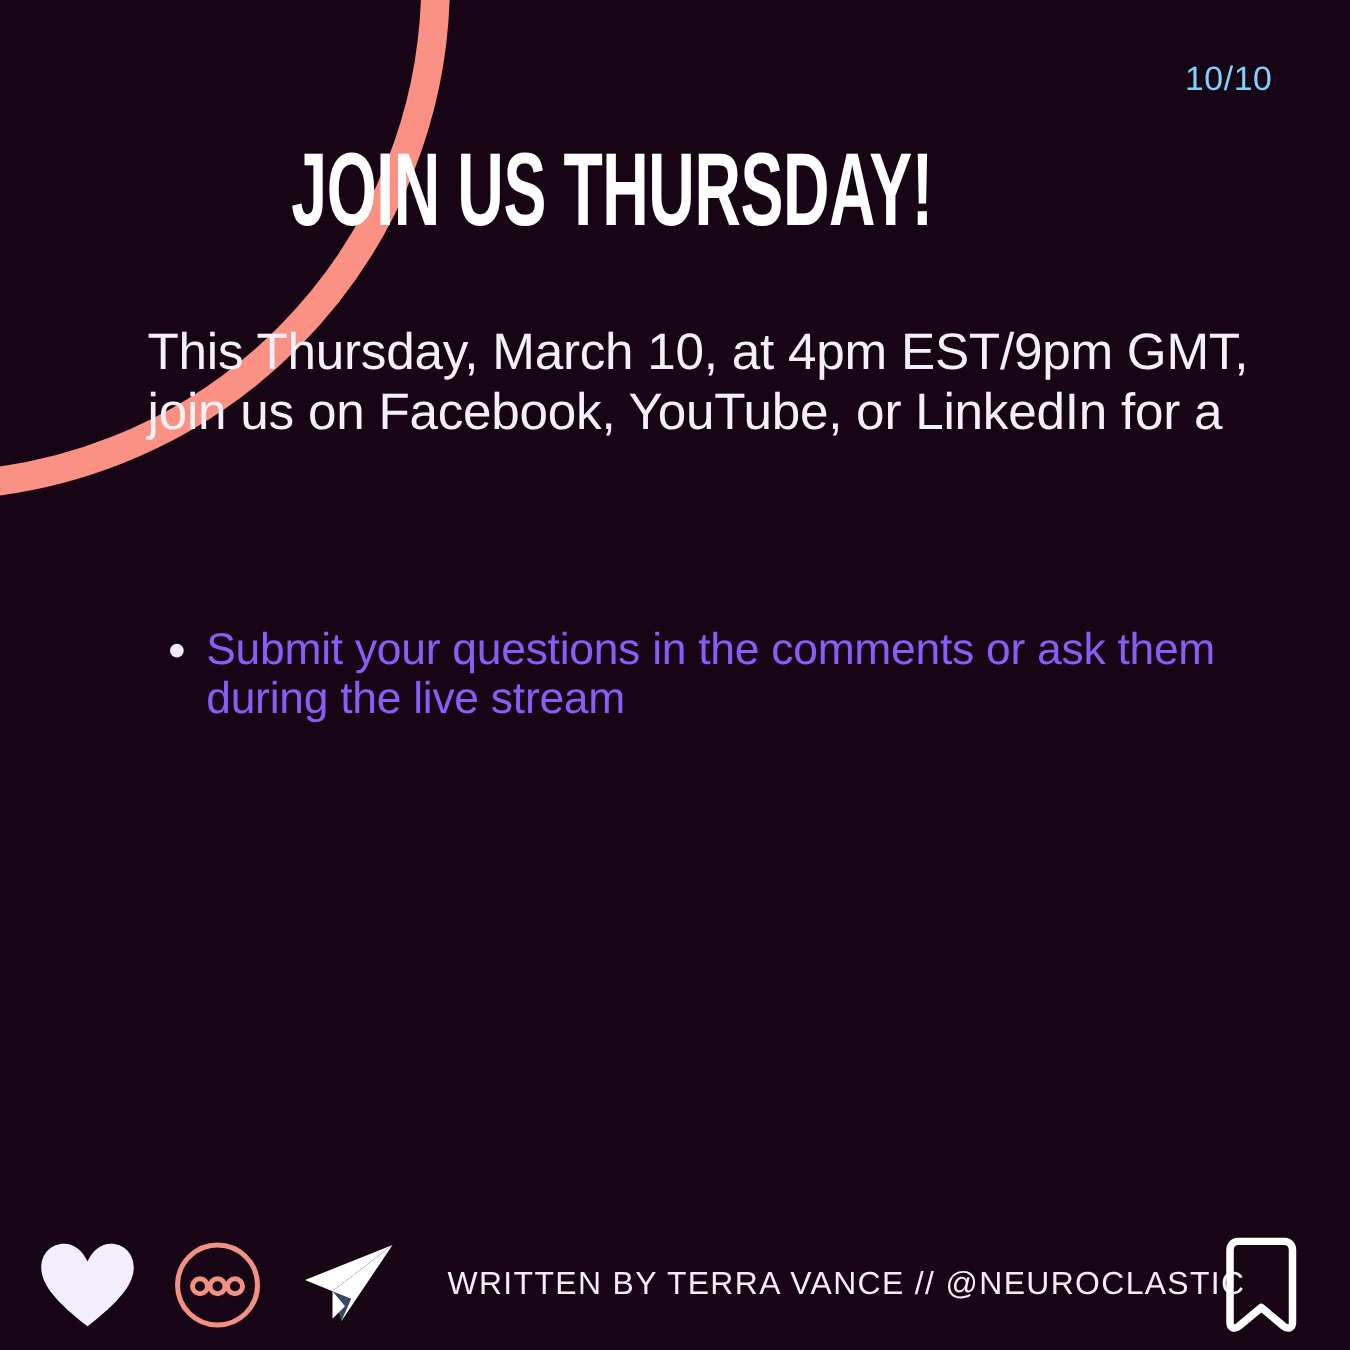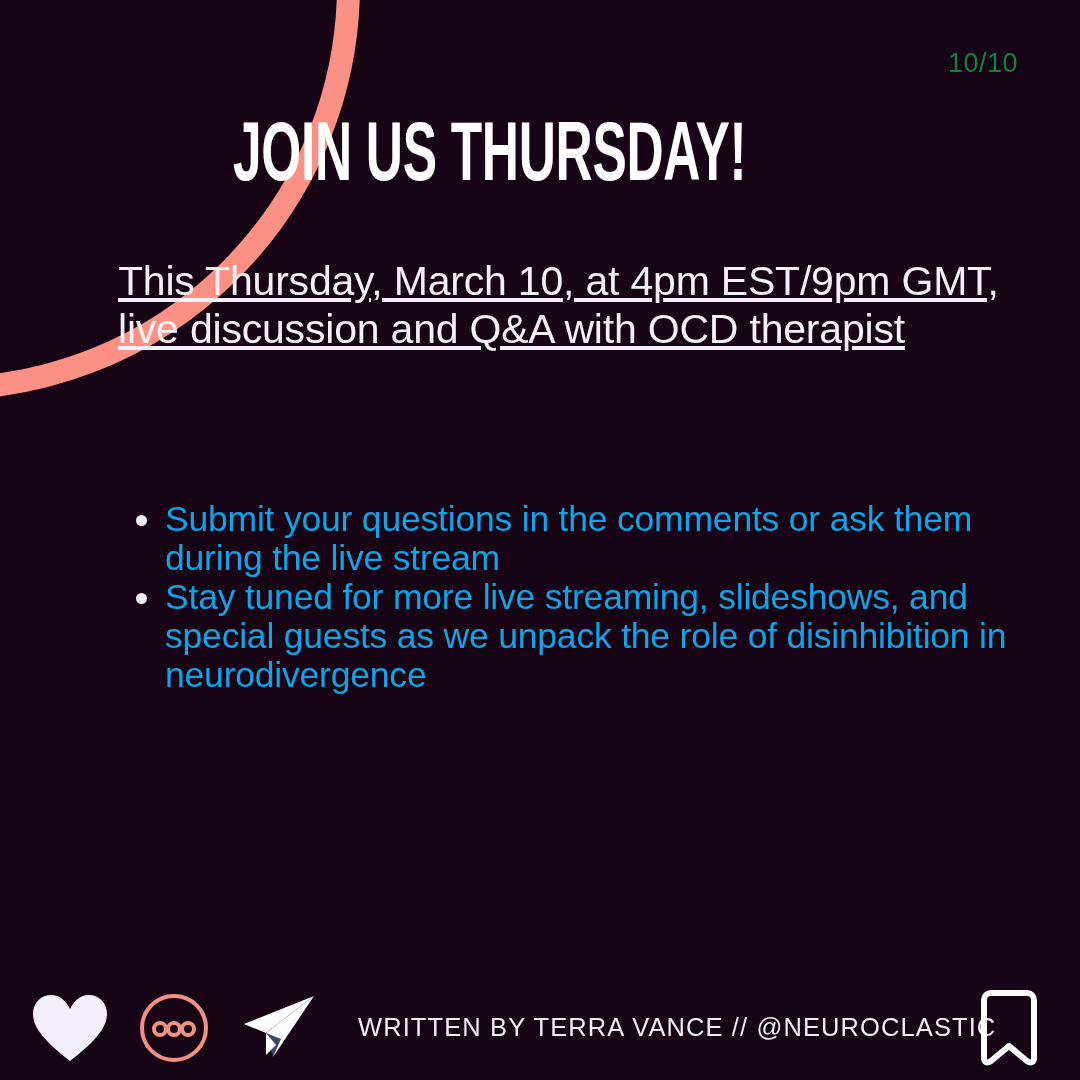--- a/index.html
+++ b/index.html
@@ -28,21 +28,21 @@
     border:23px solid #FA9184;
     pointer-events:none;
   }
 
   
   #page-counter {
     position:absolute;
     right:62px; top:48px;
     font-size:27px;
     letter-spacing:0.5px;
-    color:#15803d;
+    color:#7dd3fc;
     font-weight:400;
   }
 
   
   #title {
     position:absolute;
     left:233px; top:113px;
     font-size:83px;
     line-height:0.95;
     font-weight:700;
@@ -56,38 +56,37 @@
   
   #intro-paragraph {
     position:absolute;
     left:118px; top:258px;
     width:880px;
     font-size:41px;
     line-height:1.165;
     color:#F4F0F8;
     font-weight:400;
     letter-spacing:-0.2px;
-    text-decoration:underline;
   }
   #intro-paragraph .ln { display:block; white-space:nowrap; }
 
   
   #bullet-list {
     position:absolute;
     left:130px; top:500px;
     width:900px;
     list-style:none;
   }
   .bullet-item {
     position:relative;
     padding-left:35px;
     margin-bottom:1px;
     font-size:35.5px;
     line-height:1.09;
-    color:#0ea5e9;
+    color:#8b5cf6;
     letter-spacing:-0.2px;
   }
   .bullet-dot {
     position:absolute;
     left:6px; top:15px;
     width:11px; height:11px;
     border-radius:50%;
     background:#F0EBF6;
   }
   .bullet-text { display:block; }
@@ -131,31 +130,27 @@
 <div id="slide">
 
   <div id="arc-decoration"></div>
 
   <div id="page-counter">10/10</div>
 
   <h1 id="title">JOIN US THURSDAY!</h1>
 
   <div id="intro-paragraph">
     <span class="ln">This Thursday, March 10, at 4pm EST/9pm GMT,</span>
-    <span class="ln">live discussion and Q&amp;A with OCD therapist</span>
+    <span class="ln">join us on Facebook, YouTube, or LinkedIn for a</span>
   </div>
 
   <ul id="bullet-list">
     <li class="bullet-item">
       <span class="bullet-dot"></span>
       <span class="bullet-text">Submit your questions in the comments or ask them during the live stream</span>
-    </li>
-    <li class="bullet-item">
-      <span class="bullet-dot"></span>
-      <span class="bullet-text">Stay tuned for more live streaming, slideshows, and special guests as we unpack the role of disinhibition in neurodivergence</span>
     </li>
   </ul>
 
   <div id="bottom-bar">
 
     <div id="action-icons">
 
       <span class="icon-btn">
         <svg width="76" height="68" viewBox="0 0 76 68" aria-hidden="true">
           <path d="M38 67 C 12 47, 1 33, 1 20 C 1 8, 10 1, 19 1 C 28 1, 34 7, 38 15 C 42 7, 48 1, 57 1 C 66 1, 75 8, 75 20 C 75 33, 64 47, 38 67 Z" fill="#F3EFFA"></path>

